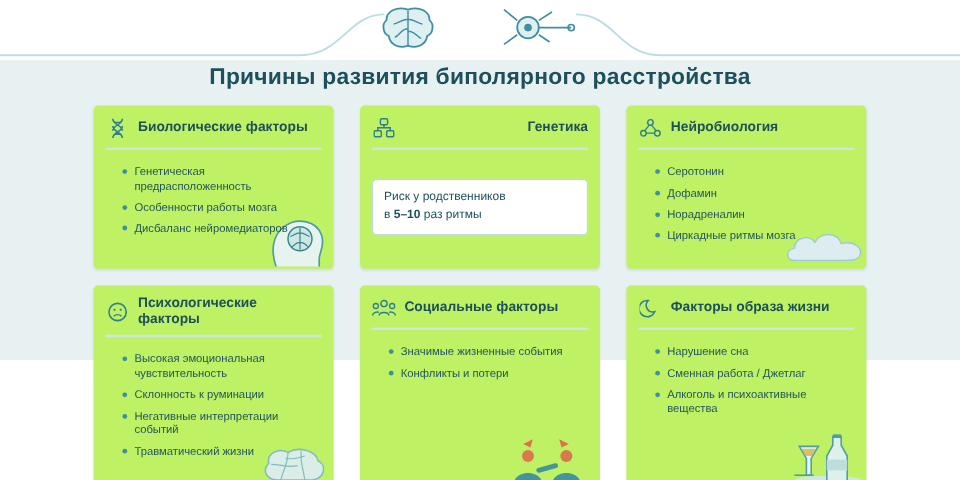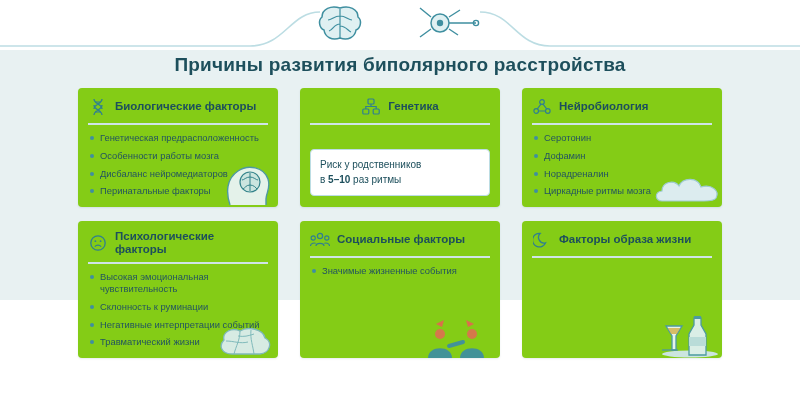--- a/index.html
+++ b/index.html
@@ -49,21 +49,21 @@
     left: 78px;
     top: 88px;
     width: 644px;
     display: grid;
     grid-template-columns: 200px 200px 200px;
     grid-column-gap: 22px;
     grid-row-gap: 14px;
   }
   .card {
     position: relative;
-    background: #84cc16;
+    background: #bef264;
     border-radius: 4px;
     box-shadow: 0 1px 2px rgba(30,80,95,0.10);
     padding: 9px 10px 10px 10px;
     box-sizing: border-box;
     min-height: 105px;
     overflow: hidden;
   }
   .card-head {
     display: flex;
     align-items: center;
@@ -82,21 +82,21 @@
     color: #2f7f91;
   }
   .card-title {
     font-size: 11.5px;
     font-weight: bold;
     color: #1d4f5c;
     line-height: 1.15;
   }
   ul.items {
     list-style: none;
-    margin: 0;
+    margin: 12px;
     padding: 0;
     position: relative;
     z-index: 2;
   }
   ul.items li {
     position: relative;
     padding-left: 12px;
     font-size: 9.4px;
     color: #24555f;
     line-height: 1.25;
@@ -181,33 +181,32 @@
             <path d="M5 1 C5 6, 13 6, 13 11 M13 1 C13 6, 5 6, 5 11 M5 7 C5 12, 13 12, 13 17 M13 7 C13 12, 5 12, 5 17" fill="none" stroke="#2f7f91" stroke-width="1.3"></path>
             <path d="M6 4 H12 M6 14 H12" stroke="#2f7f91" stroke-width="1"></path>
           </svg>
         </span>
         <span class="card-title">Биологические факторы</span>
       </div>
       <ul class="items">
         <li>Генетическая предрасположенность</li>
         <li>Особенности работы мозга</li>
         <li>Дисбаланс нейромедиаторов</li>
-        <li>Перинатальные факторы</li>
       </ul>
       <div class="art">
         <svg width="56" height="52" viewBox="0 0 56 52">
           <path d="M10 50 C6 38, 6 24, 18 16 C28 9, 44 12, 48 24 C51 33, 46 38, 46 44 L46 50" fill="#e9f4f6" stroke="#4a97a8" stroke-width="1.4"></path>
           <circle cx="30" cy="27" r="10" fill="#cfe6ea" stroke="#2f7f91" stroke-width="1.2"></circle>
           <path d="M30 18 V36 M30 22 C26 22, 24 25, 22 25 M30 30 C26 30, 25 33, 23 34 M30 22 C34 22, 36 25, 38 25 M30 30 C34 30, 36 33, 37 34" fill="none" stroke="#2f7f91" stroke-width="1"></path>
         </svg>
       </div>
     </div>
 
     <div class="card">
-      <div class="card-head" style="justify-content:center;">
+      <div class="card-head" style="justify-content:space-between;">
         <span class="hicon">
           <svg width="18" height="18" viewBox="0 0 18 18">
             <rect x="6" y="1" width="6" height="5" rx="1" fill="none" stroke="#2f7f91" stroke-width="1.2"></rect>
             <rect x="0.8" y="11" width="6" height="5" rx="1" fill="none" stroke="#2f7f91" stroke-width="1.2"></rect>
             <rect x="11.2" y="11" width="6" height="5" rx="1" fill="none" stroke="#2f7f91" stroke-width="1.2"></rect>
             <path d="M9 6 V8.5 M3.8 11 V8.5 H14.2 V11" fill="none" stroke="#2f7f91" stroke-width="1.2"></path>
           </svg>
         </span>
         <span class="card-title">Генетика</span>
       </div>
@@ -279,20 +278,21 @@
             <circle cx="3.2" cy="7" r="2.1" fill="none" stroke="#2f7f91" stroke-width="1.1"></circle>
             <path d="M0.5 15 C0.5 12, 5 11.5, 5.6 12.6" fill="none" stroke="#2f7f91" stroke-width="1.1"></path>
             <circle cx="16.8" cy="7" r="2.1" fill="none" stroke="#2f7f91" stroke-width="1.1"></circle>
             <path d="M19.5 15 C19.5 12, 15 11.5, 14.4 12.6" fill="none" stroke="#2f7f91" stroke-width="1.1"></path>
           </svg>
         </span>
         <span class="card-title">Социальные факторы</span>
       </div>
       <ul class="items">
         <li>Значимые жизненные события</li>
+        <li>Конфликты и потери</li>
       </ul>
       <div class="art">
         <svg width="80" height="40" viewBox="0 0 80 40">
           <path d="M18 6 L26 2 L24 9 Z" fill="#e06a4f"></path>
           <path d="M56 6 L48 2 L50 9 Z" fill="#e06a4f"></path>
           <circle cx="22" cy="16" r="5" fill="#d8744f"></circle>
           <path d="M10 40 C10 27, 34 27, 34 40 Z" fill="#3f8fa0"></path>
           <circle cx="54" cy="16" r="5" fill="#d8744f"></circle>
           <path d="M42 40 C42 27, 66 27, 66 40 Z" fill="#3f8fa0"></path>
           <path d="M31 28 L45 24" stroke="#3f8fa0" stroke-width="4" stroke-linecap="round"></path>
@@ -302,20 +302,25 @@
 
     <div class="card">
       <div class="card-head">
         <span class="hicon">
           <svg width="18" height="18" viewBox="0 0 18 18">
             <path d="M12.6 11.8 A6.8 6.8 0 1 1 7.2 2.4 A5.6 5.6 0 0 0 12.6 11.8 Z" fill="none" stroke="#2f7f91" stroke-width="1.3"></path>
           </svg>
         </span>
         <span class="card-title">Факторы образа жизни</span>
       </div>
+      <ul class="items">
+        <li>Нарушение сна</li>
+        <li>Сменная работа / Джетлаг</li>
+        <li>Алкоголь и психоактивные вещества</li>
+      </ul>
       <div class="art">
         <svg width="66" height="44" viewBox="0 0 66 44">
           <ellipse cx="36" cy="40" rx="28" ry="3.5" fill="#cfe6ea"></ellipse>
           <path d="M40 4 h7 v7 l5 9 v21 h-17 V20 l5 -9 Z" fill="#dff0f2" stroke="#4a97a8" stroke-width="1.3"></path>
           <rect x="40" y="2" width="7" height="3" fill="#4a97a8"></rect>
           <path d="M35 23 h17 v9 h-17 Z" fill="#bcdde3"></path>
           <path d="M12 12 h16 l-6 10 v14 h-4 V22 Z" fill="#eaf6f7" stroke="#4a97a8" stroke-width="1.3"></path>
           <path d="M8 36 h16" stroke="#4a97a8" stroke-width="1.3"></path>
           <path d="M13.6 14 h12.8 l-3.6 6 h-5.6 Z" fill="#d4a93e" opacity="0.75"></path>
         </svg>

